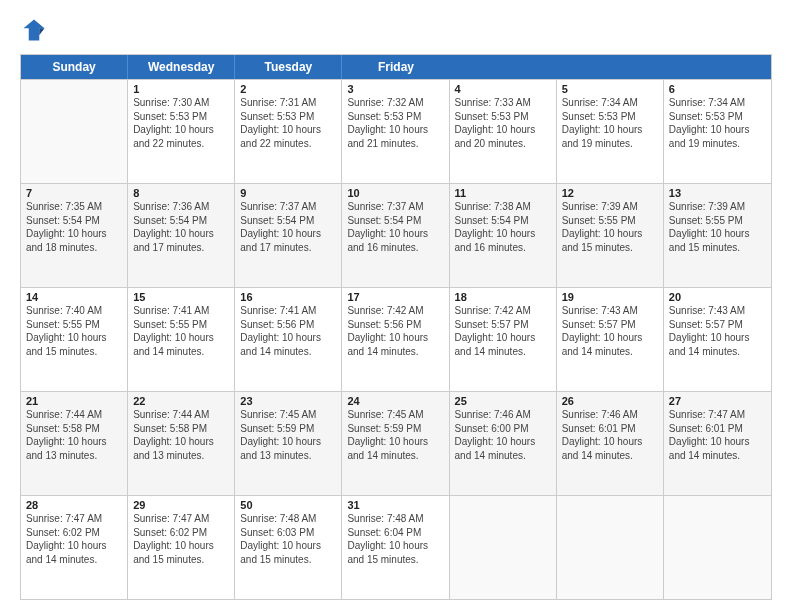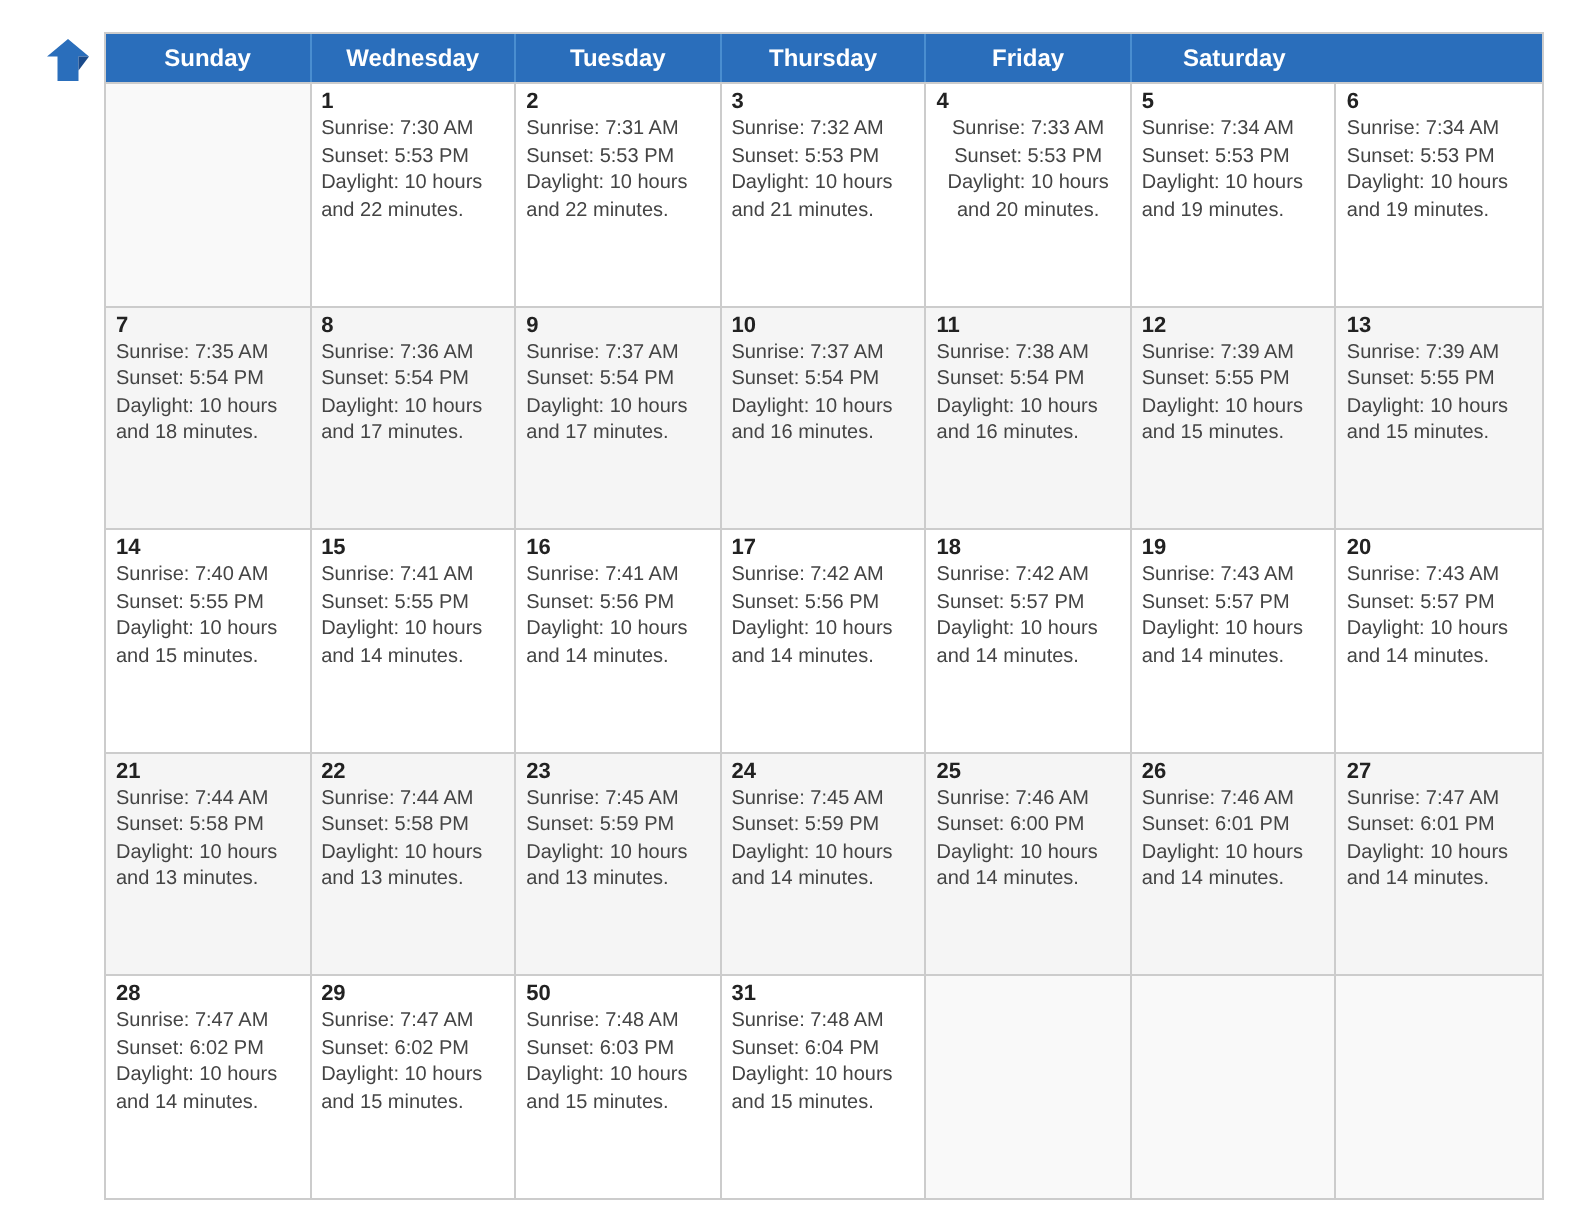--- a/index.html
+++ b/index.html
@@ -8,20 +8,21 @@
       background: #fff;
       width: 792px;
       height: 612px;
       overflow: hidden;
     }
     .page {
       width: 792px;
       height: 612px;
       padding: 16px 20px 12px 20px;
       display: flex;
+      flex-direction: column;
     }
     .header {
       display: flex;
       justify-content: space-between;
       align-items: flex-start;
       margin-bottom: 10px;
     }
     .logo {
       display: flex;
       align-items: center;
@@ -133,23 +134,21 @@
       <div class="month-title"></div>
       <div class="location"></div>
     </div>
   </div>
 
   <div class="calendar">
     <div class="cal-header">
     <div class="cal-header-cell">Sunday</div>
         <div class="cal-header-cell">Wednesday</div>
         <div class="cal-header-cell">Tuesday</div>
-        <div class="cal-header-cell">Thursday</div>
         <div class="cal-header-cell">Friday</div>
-        <div class="cal-header-cell">Saturday</div>
       </div>
     <div class="cal-body">
     <div class="cal-row">
           <div class="cal-cell empty"></div>
           <div class="cal-cell">
             <div class="day-num">1</div>
             <div class="day-info" style="white-space: pre-line;">Sunrise: 7:30 AM
 Sunset: 5:53 PM
 Daylight: 10 hours
 and 22 minutes.</div>
@@ -163,21 +162,21 @@
           </div>
           <div class="cal-cell">
             <div class="day-num">3</div>
             <div class="day-info" style="white-space: pre-line;">Sunrise: 7:32 AM
 Sunset: 5:53 PM
 Daylight: 10 hours
 and 21 minutes.</div>
           </div>
           <div class="cal-cell">
             <div class="day-num">4</div>
-            <div class="day-info" style="white-space: pre-line; text-align: center;">Sunrise: 7:33 AM
+            <div class="day-info" style="white-space: pre-line;">Sunrise: 7:33 AM
 Sunset: 5:53 PM
 Daylight: 10 hours
 and 20 minutes.</div>
           </div>
           <div class="cal-cell">
             <div class="day-num">5</div>
             <div class="day-info" style="white-space: pre-line;">Sunrise: 7:34 AM
 Sunset: 5:53 PM
 Daylight: 10 hours
 and 19 minutes.</div>

